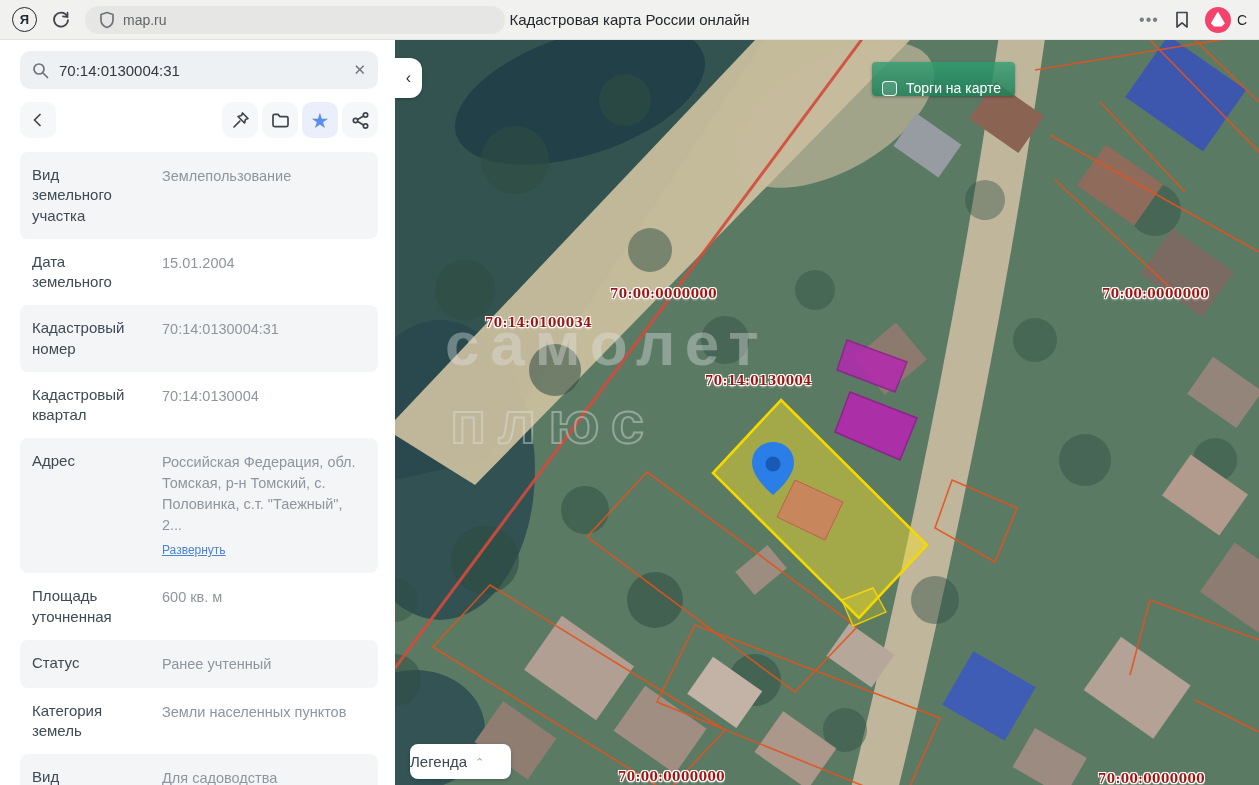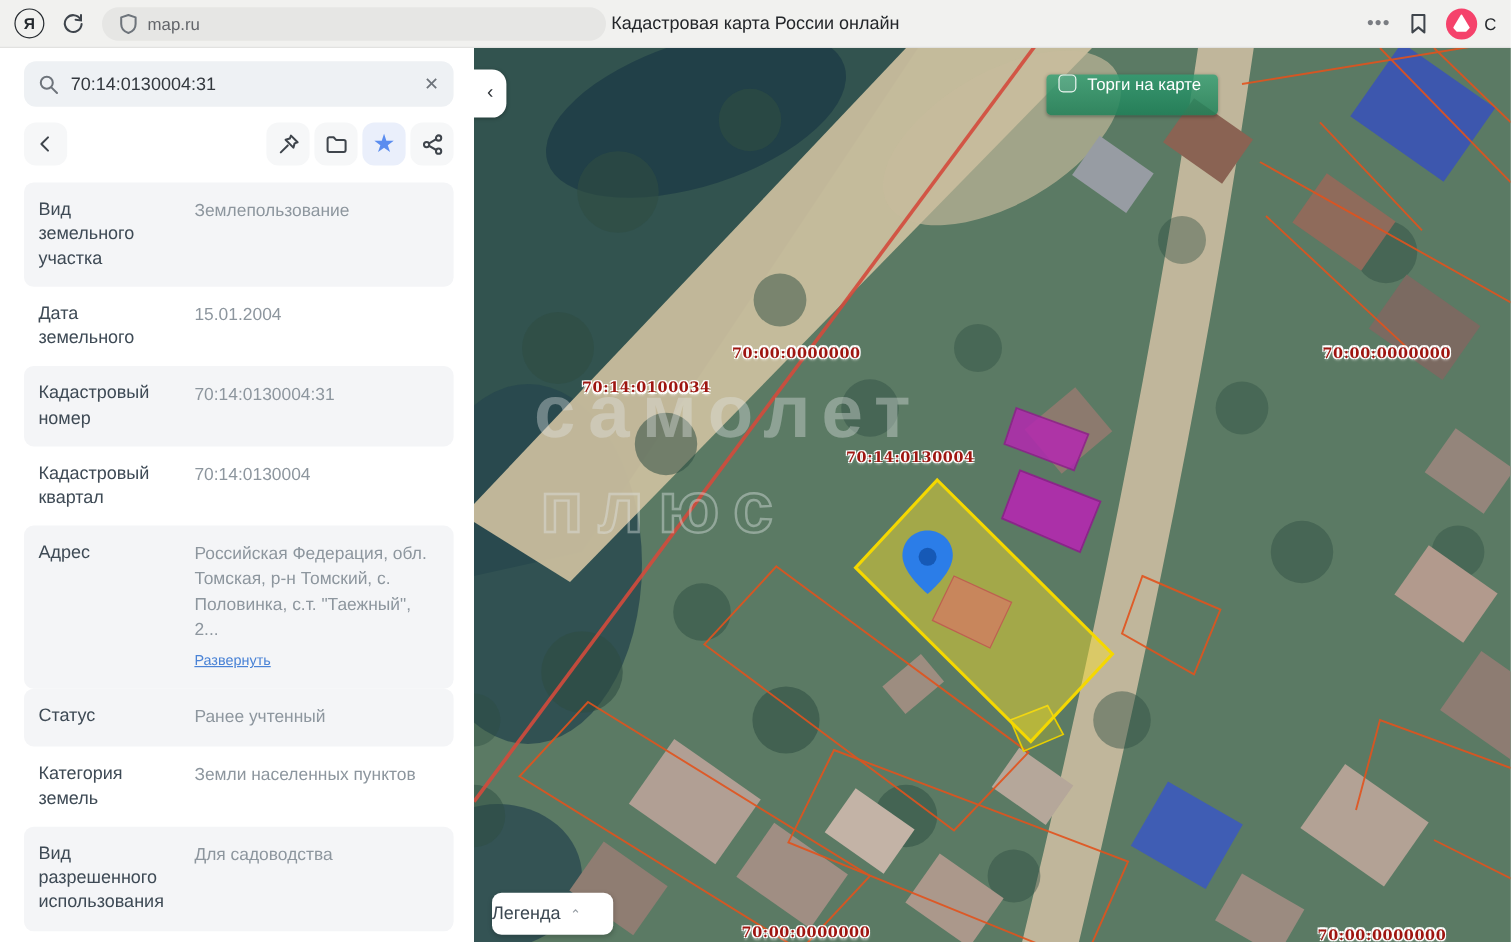--- a/index.html
+++ b/index.html
@@ -38,21 +38,21 @@
   .frow .lbl { width:108px; flex:0 0 auto; font-size:15px; color:#3e4a55; line-height:1.35; }
   .frow .val { margin-left:22px; font-size:14.5px; color:#8d969e; line-height:1.45; padding-top:1px; }
   .frow .val a { display:inline-block; margin-top:6px; color:#4a83d6; text-decoration:underline; font-size:12px; cursor:pointer; }
 
   
   .map { position:relative; width:864px; height:745px; overflow:hidden; background:#5b7a64; cursor:grab; }
   .map svg.scene { position:absolute; left:0; top:0; }
 
   .collapse-tab { position:absolute; left:0; top:18px; width:27px; height:40px; background:#fff; border-radius:0 12px 12px 0; display:flex; align-items:center; justify-content:center; font-size:16px; color:#2c3136; box-shadow:0 1px 3px rgba(0,0,0,.25); z-index:6; cursor:pointer; }
 
-  .torgi-btn { position:absolute; left:477px; top:22px; height:34px; padding:0 14px 0 10px; display:flex; align-items:flex-start; gap:9px; background:linear-gradient(#2f9e72cc,#1e7f57d9); border-radius:4px; color:#fff; font-size:14px; z-index:6; cursor:pointer; box-shadow:0 1px 3px rgba(0,0,0,.3); }
+  .torgi-btn { position:absolute; left:477px; top:22px; height:34px; padding:0 14px 0 10px; display:flex; align-items:flex-end; gap:9px; background:linear-gradient(#2f9e72cc,#1e7f57d9); border-radius:4px; color:#fff; font-size:14px; z-index:6; cursor:pointer; box-shadow:0 1px 3px rgba(0,0,0,.3); }
   .torgi-btn .cb { width:15px; height:15px; border:1.6px solid rgba(255,255,255,.9); border-radius:4px; background:rgba(255,255,255,.12); }
 
   .legend-btn { position:absolute; left:15px; top:704px; width:101px; height:35px; background:#fff; border-radius:8px; display:flex; align-items:center; gap:8px; font-size:15px; color:#3c4852; z-index:6; cursor:pointer; box-shadow:0 1px 4px rgba(0,0,0,.2); }
   .legend-btn .chev { color:#9aa1a8; font-size:11px; transform:translateY(1px); }
 
   .cad-label { position:absolute; font-family:"DejaVu Serif", serif; font-weight:bold; font-size:12px; color:#9e1510; white-space:nowrap; z-index:4; letter-spacing:.5px;
     text-shadow:-1px -1px 0 #fff, 1px -1px 0 #fff, -1px 1px 0 #fff, 1px 1px 0 #fff, 0 2px 2px rgba(255,255,255,.7); }
 
   .wm1 { position:absolute; left:50px; top:268px; font-size:62px; font-weight:bold; letter-spacing:10px; color:rgba(225,228,228,.38); z-index:3; }
   .wm2 { position:absolute; left:55px; top:348px; font-size:60px; font-weight:bold; letter-spacing:12px; color:transparent; -webkit-text-stroke:2px rgba(225,228,228,.42); z-index:3; }
@@ -150,20 +150,24 @@
         <div class="lbl">Кадастровый квартал</div>
         <div class="val">70:14:0130004</div>
       </div>
       <div class="frow alt">
         <div class="lbl">Адрес</div>
         <div class="val">
           <span>Российская Федерация, обл. Томская, р-н Томский, с. Половинка, с.т. "Таежный", 2...</span>
           <br>
           <a>Развернуть</a>
         </div>
+      </div>
+      <div class="frow">
+        <div class="lbl">Площадь уточненная</div>
+        <div class="val">600 кв. м</div>
       </div>
       <div class="frow alt">
         <div class="lbl">Статус</div>
         <div class="val">Ранее учтенный</div>
       </div>
       <div class="frow">
         <div class="lbl">Категория земель</div>
         <div class="val">Земли населенных пунктов</div>
       </div>
       <div class="frow alt">

